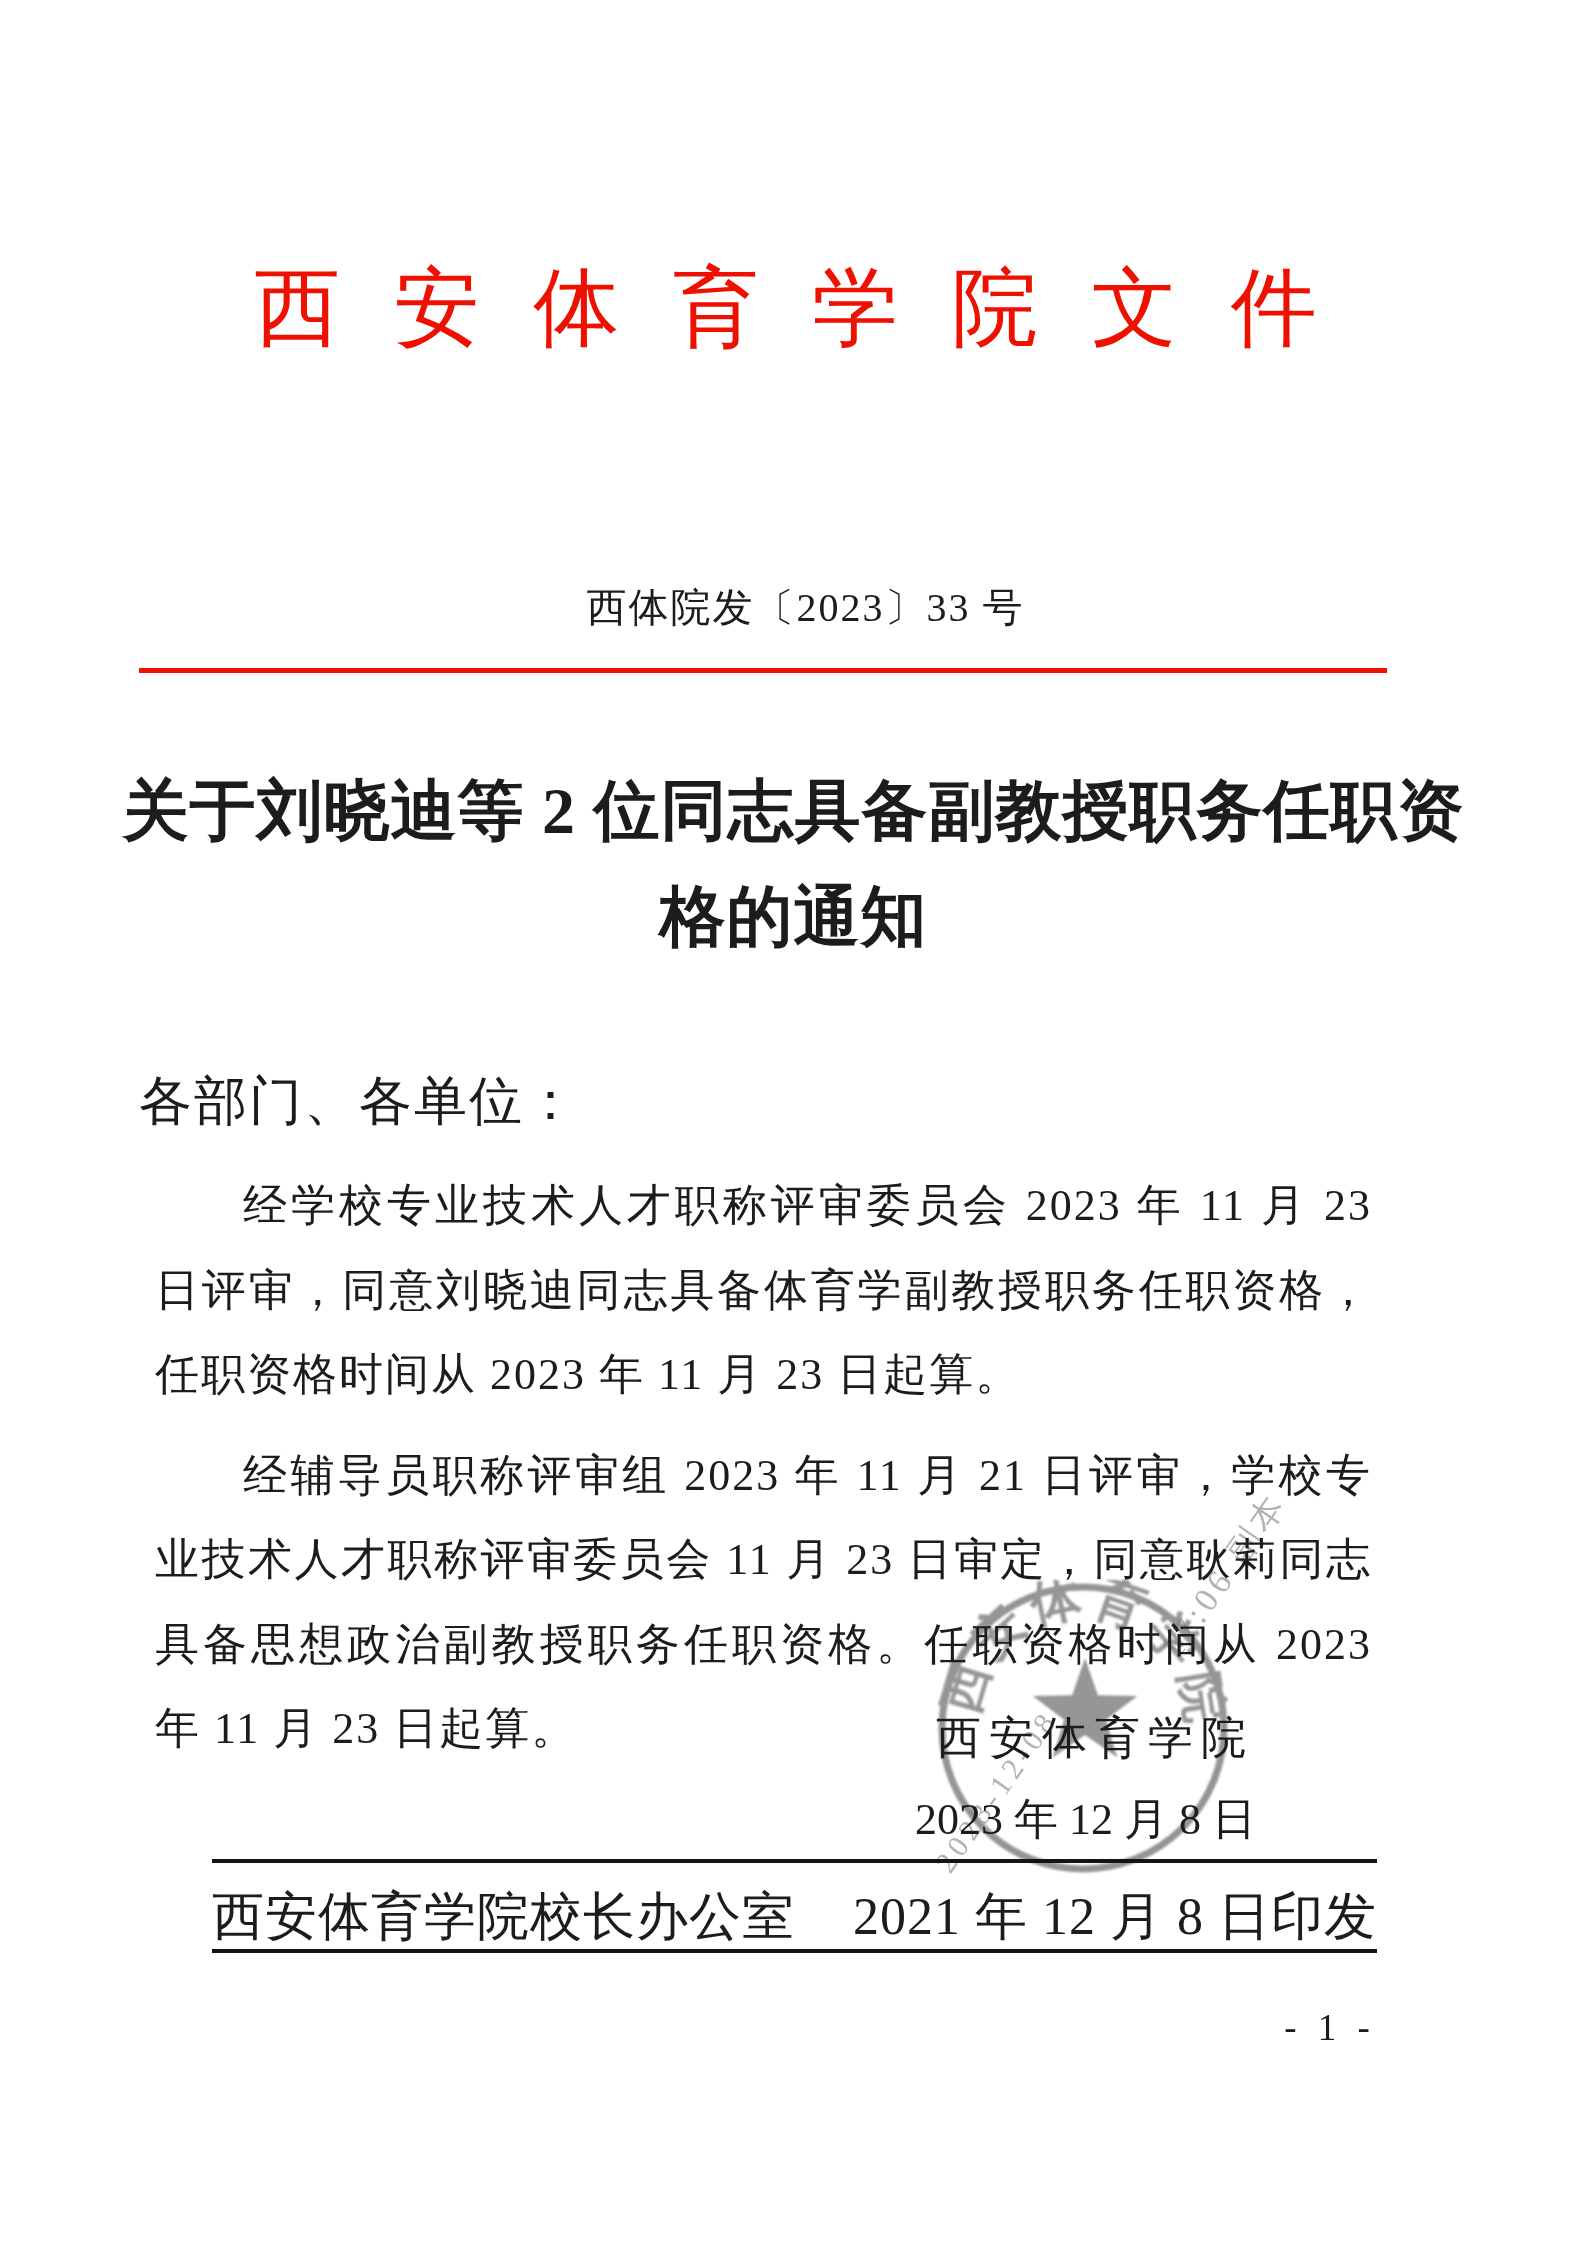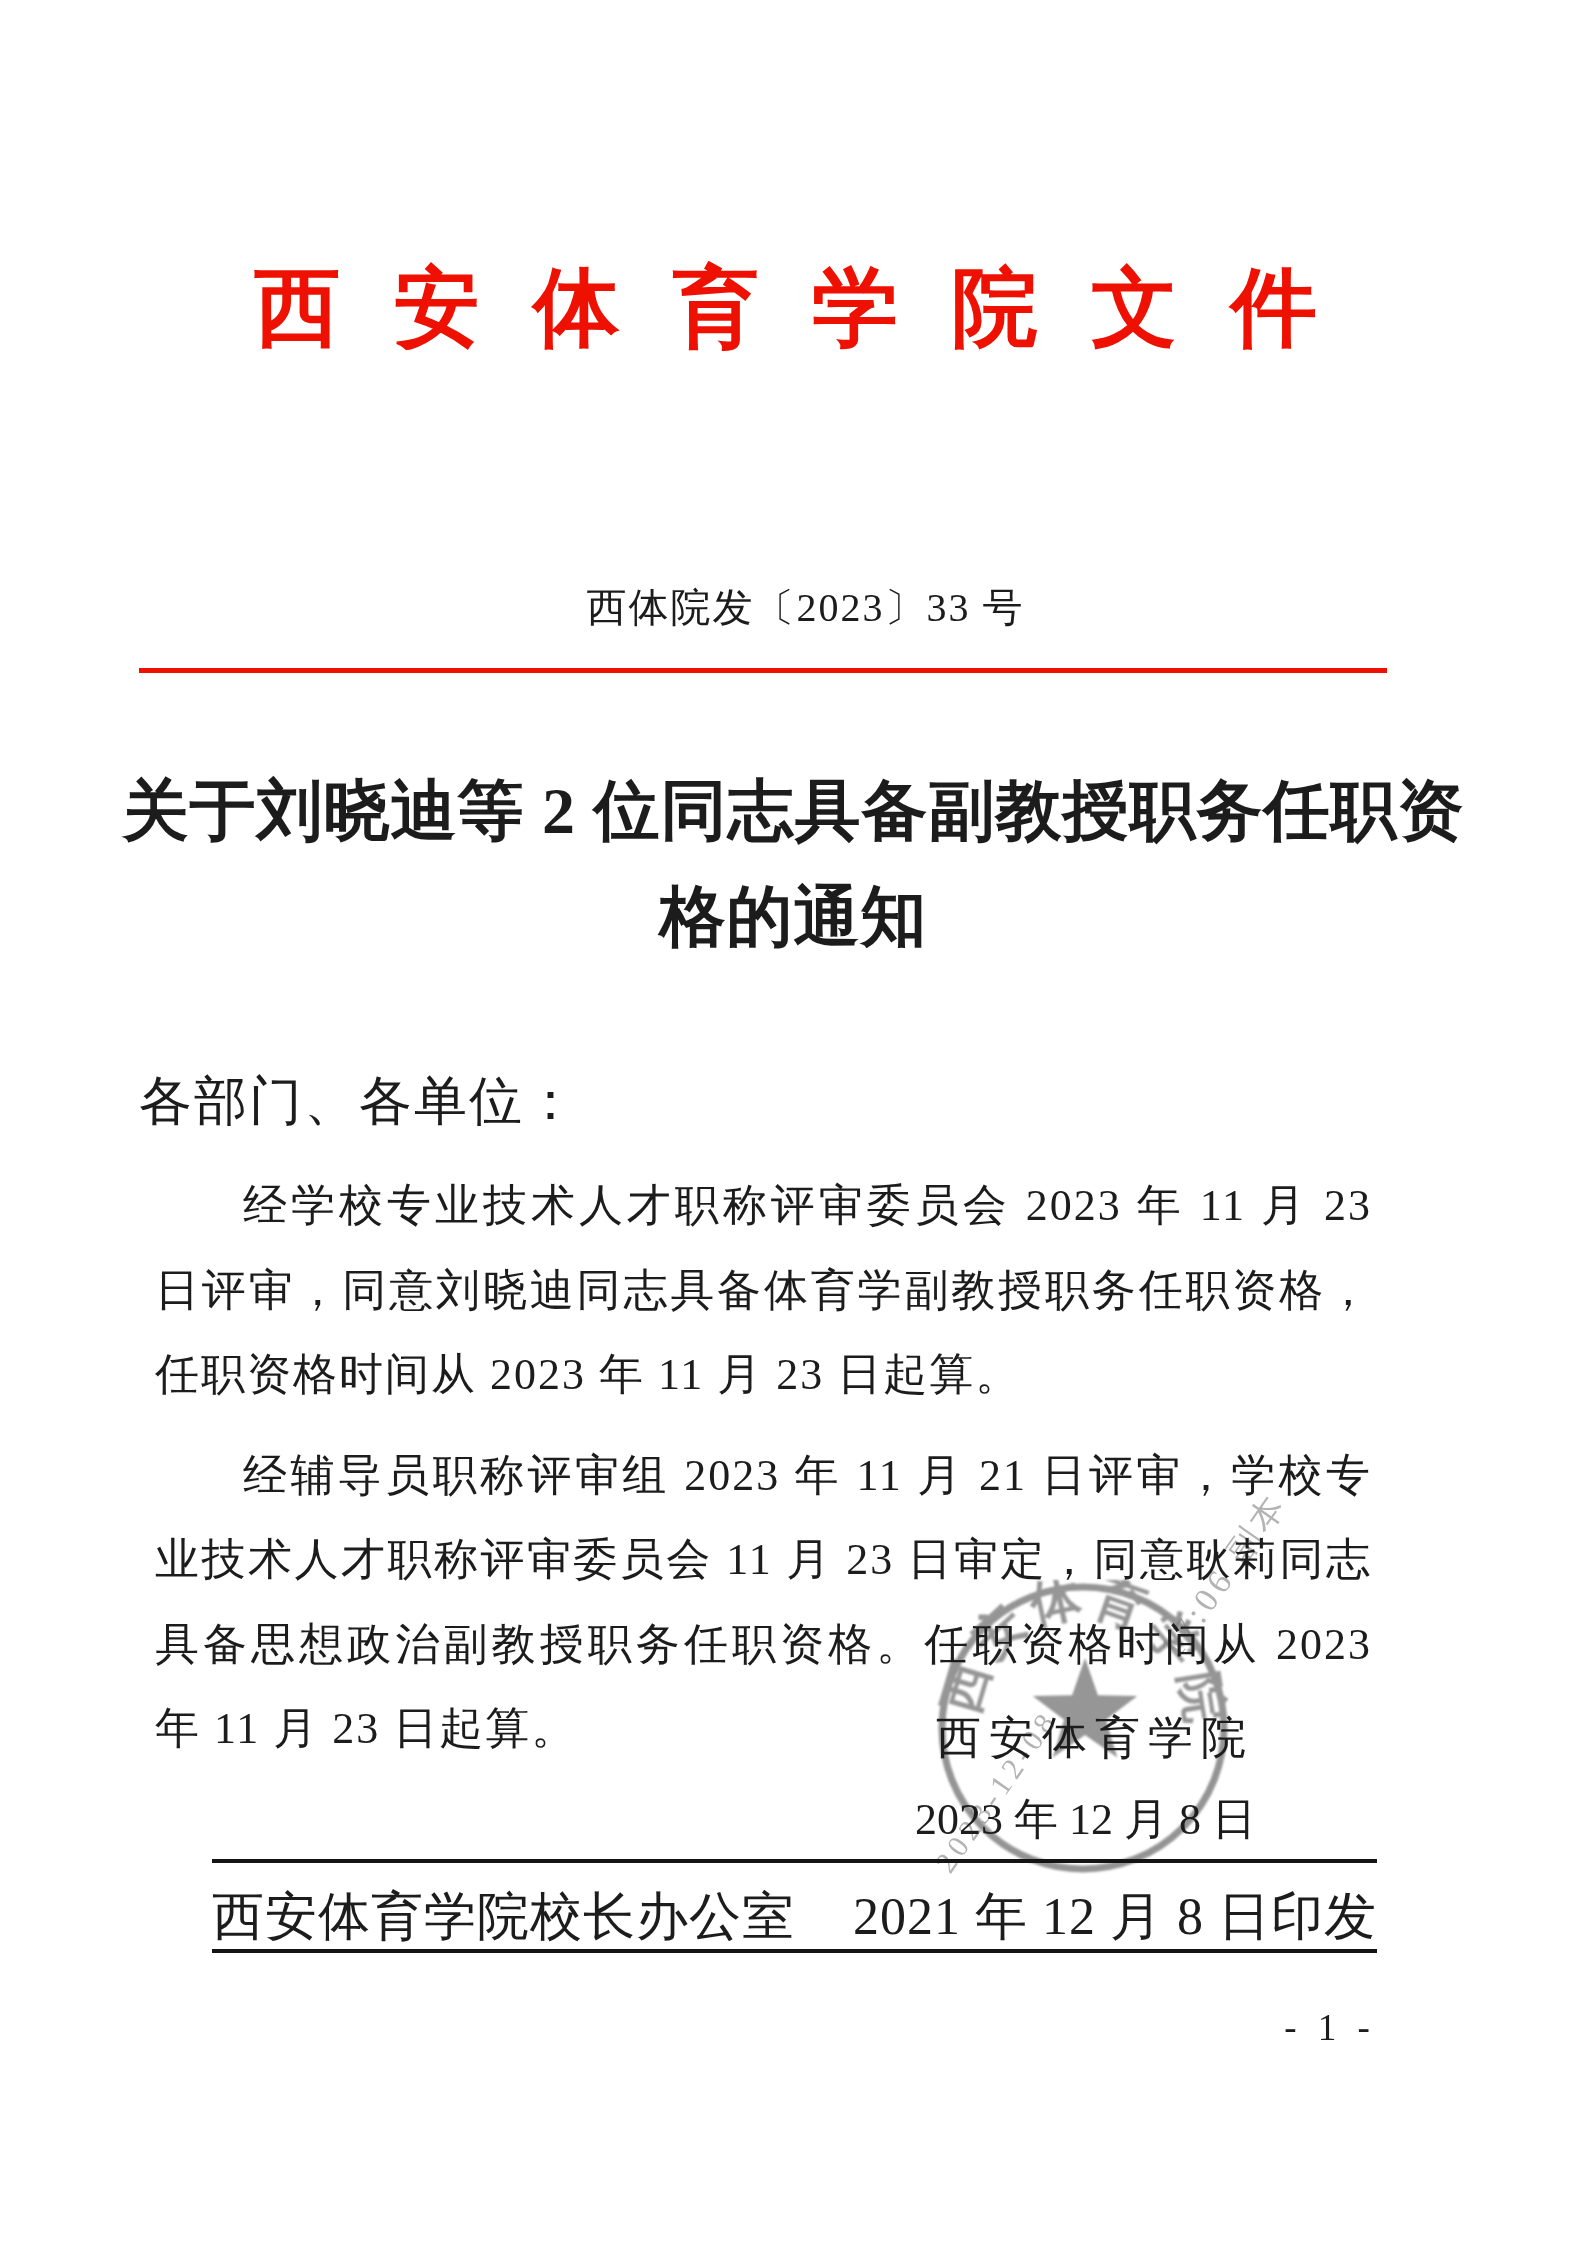--- a/index.html
+++ b/index.html
@@ -13,21 +13,21 @@
     position:relative;
     width:1587px;height:2245px;
     background:#ffffff;
     font-family:"Liberation Serif","DejaVu Serif",serif;
     color:var(--ink);
     overflow:hidden;
   }
   .org-title{
     position:absolute;top:250px;left:0;width:100%;
     text-align:center;
-    font-size:86px;font-weight:bold;color:var(--red);
+    font-size:86px;font-weight:normal;color:var(--red);
     letter-spacing:16px;white-space:nowrap;
   }
   .doc-number{
     position:absolute;top:580px;left:12px;width:100%;
     text-align:center;font-size:40px;letter-spacing:2px;
   }
   .red-rule{
     position:absolute;top:668px;left:139px;width:1248px;height:5px;
     background:var(--red);
   }

